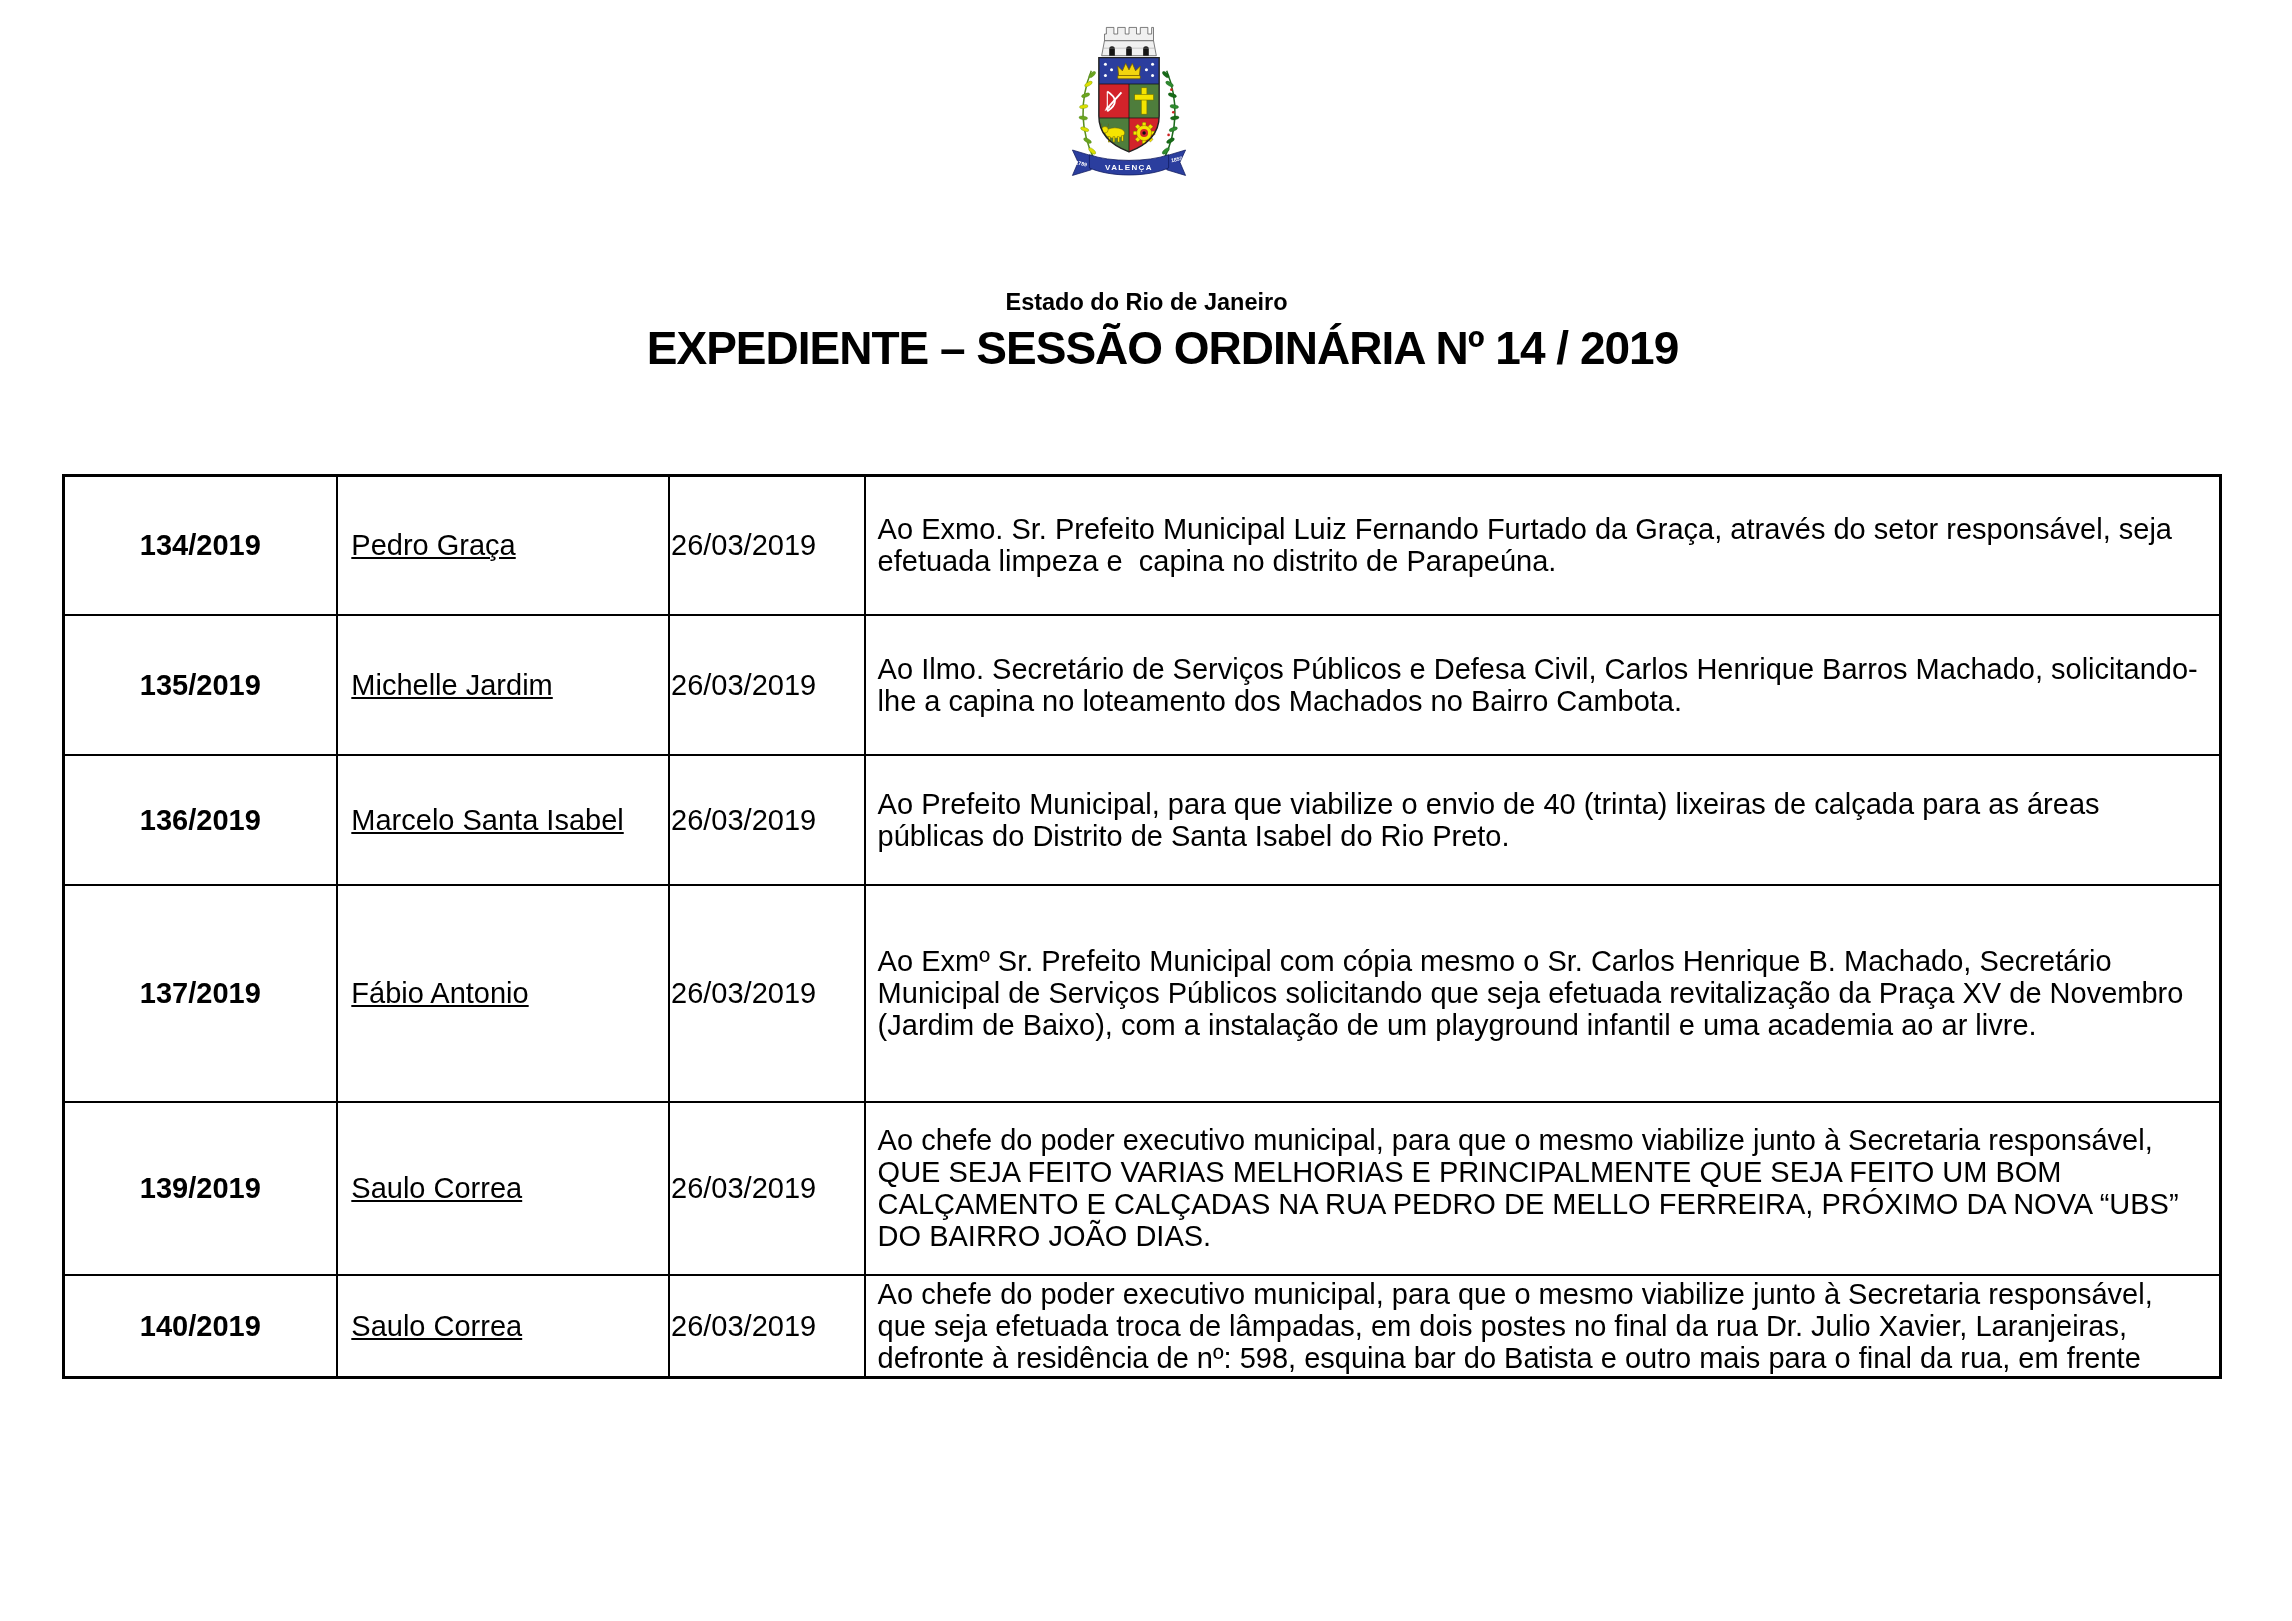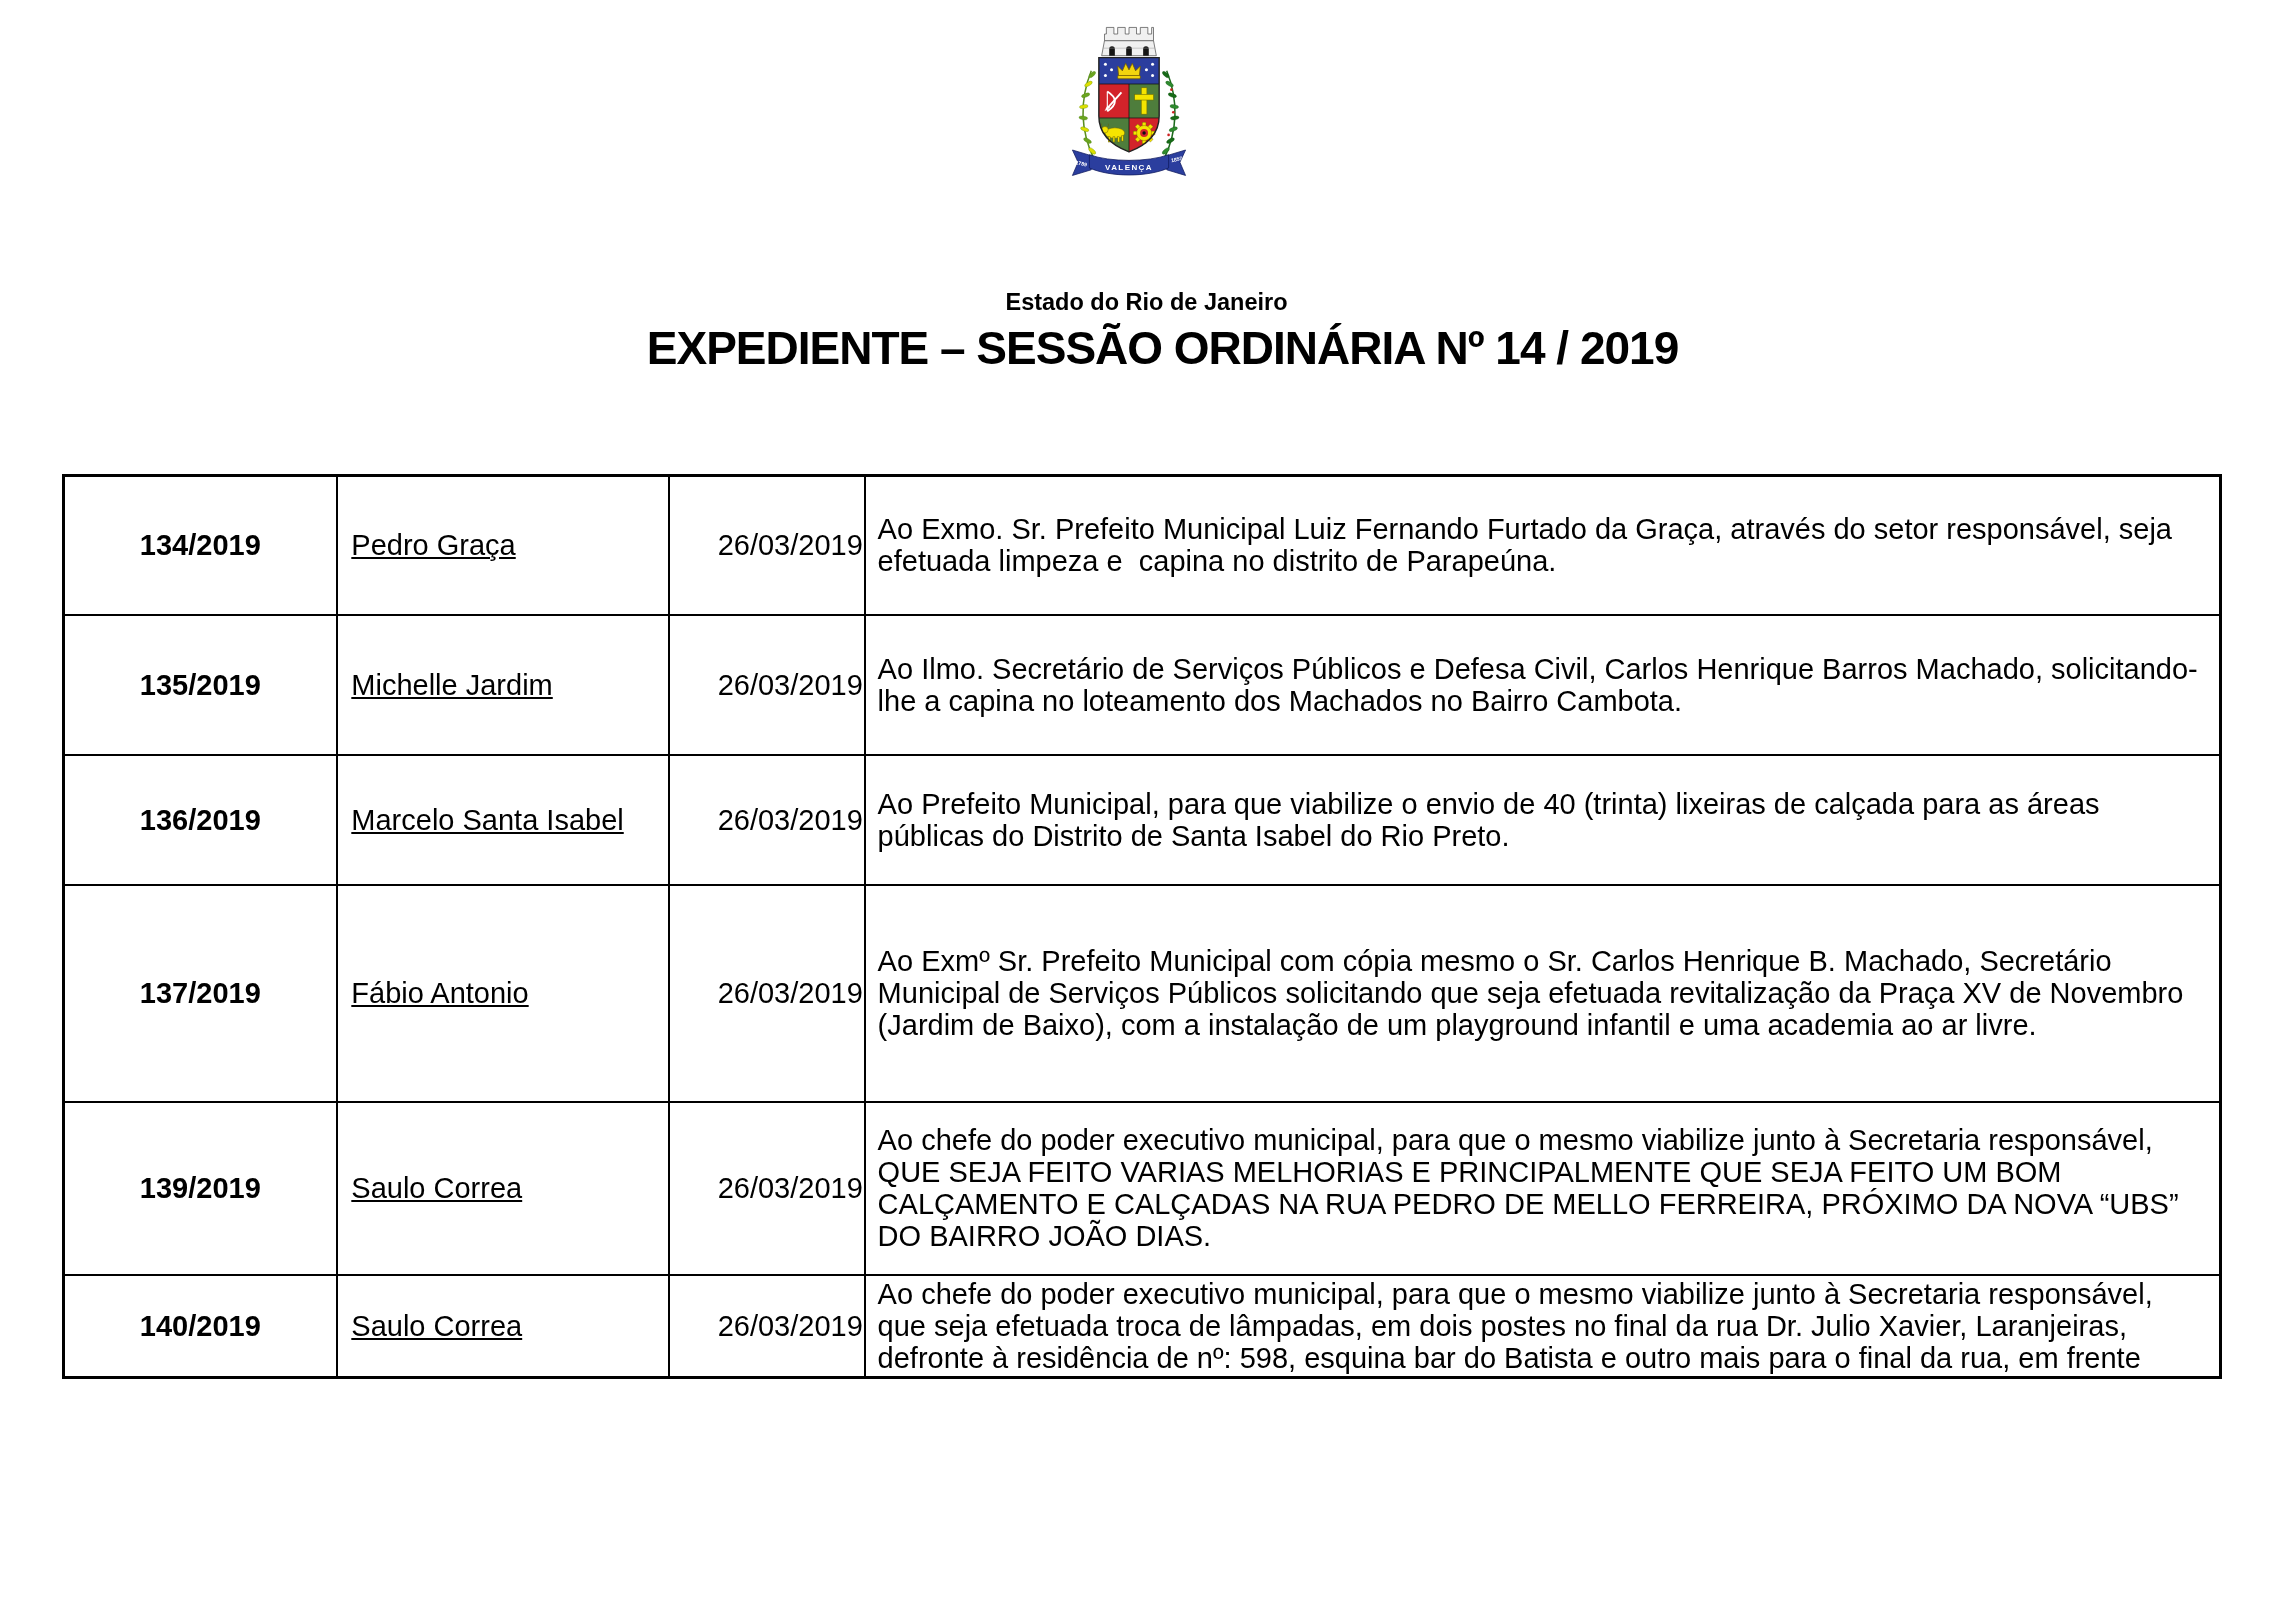--- a/index.html
+++ b/index.html
@@ -39,21 +39,21 @@
     width: 100%; border: 3.9px solid #000;
   }
   table.expediente td {
     border: 2.9px solid #000;
     vertical-align: middle;
     font-size: 29px; line-height: 32px;
     overflow: hidden;
   }
   td.c-num   { text-align: center; font-weight: bold; }
   td.c-author{ padding-left: 13.7px; text-decoration: underline; }
-  td.c-date  { text-align: right; }
+  td.c-date  { text-align: left; }
   td.c-desc  { padding: 2px 11.8px; white-space: pre-wrap; }
 
   
   .ribbon-name {
     font-family: "Liberation Sans", sans-serif;
     font-size: 8.5px; font-weight: bold; letter-spacing: 1.5px;
     fill: #fff;
   }
   .ribbon-year {
     font-family: "Liberation Sans", sans-serif;

